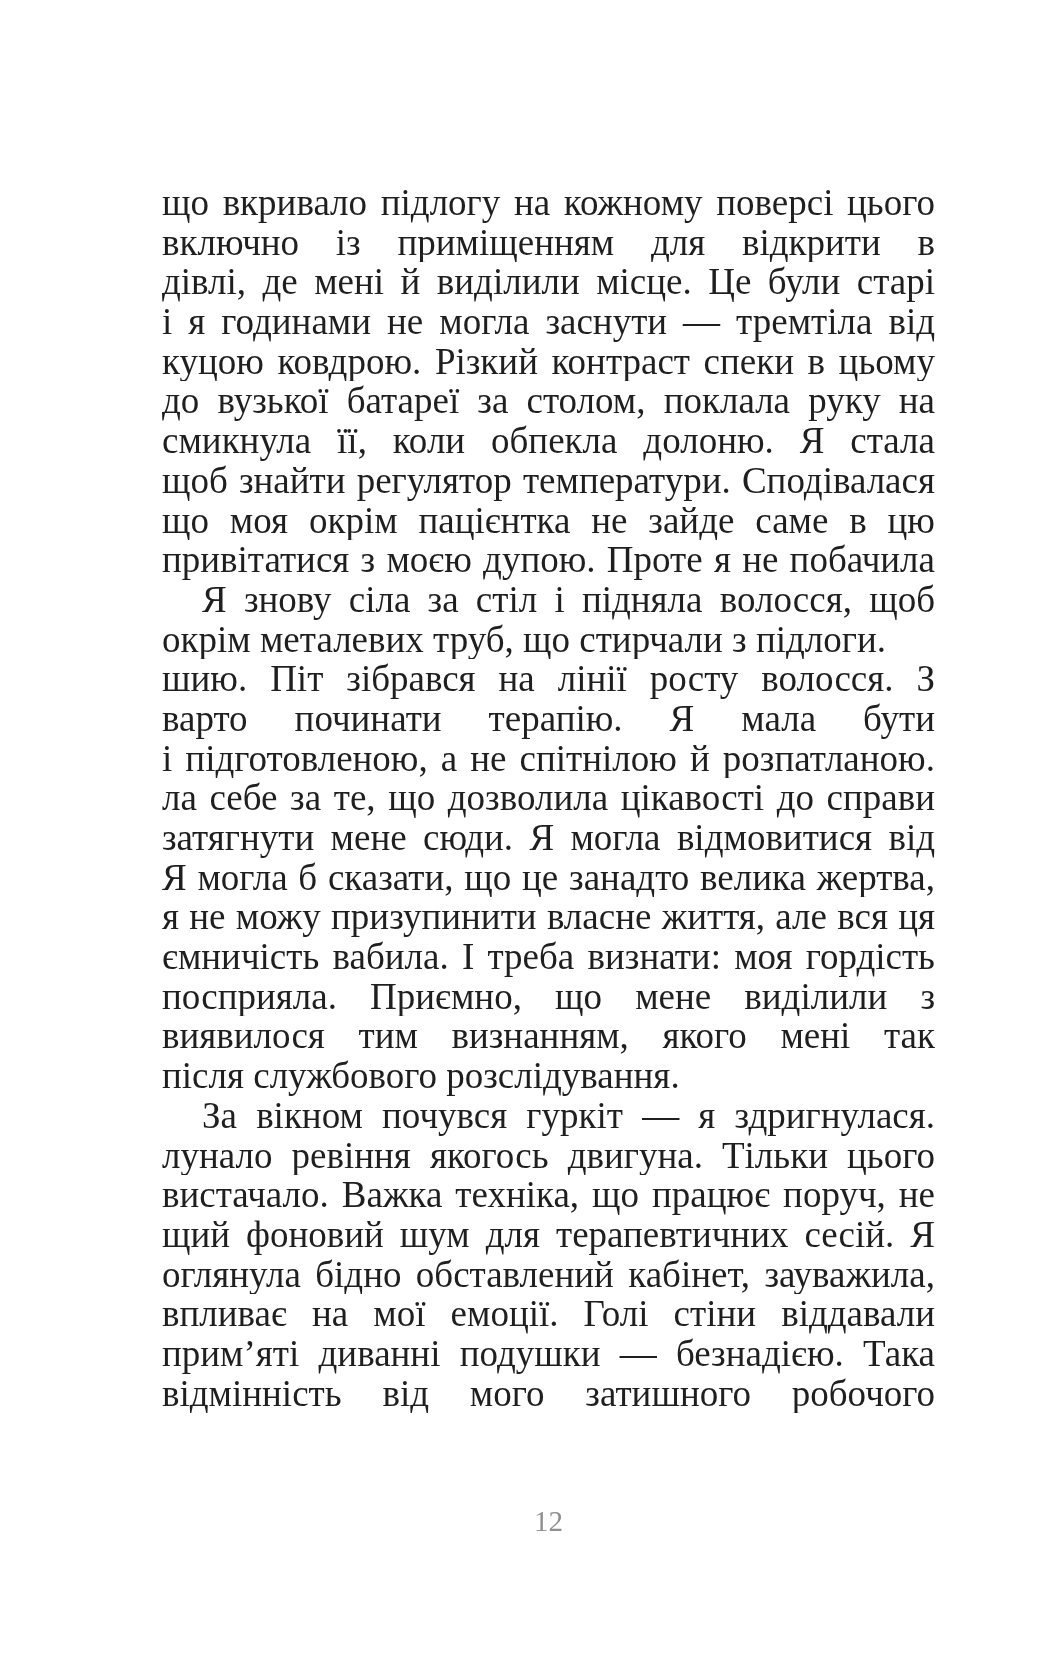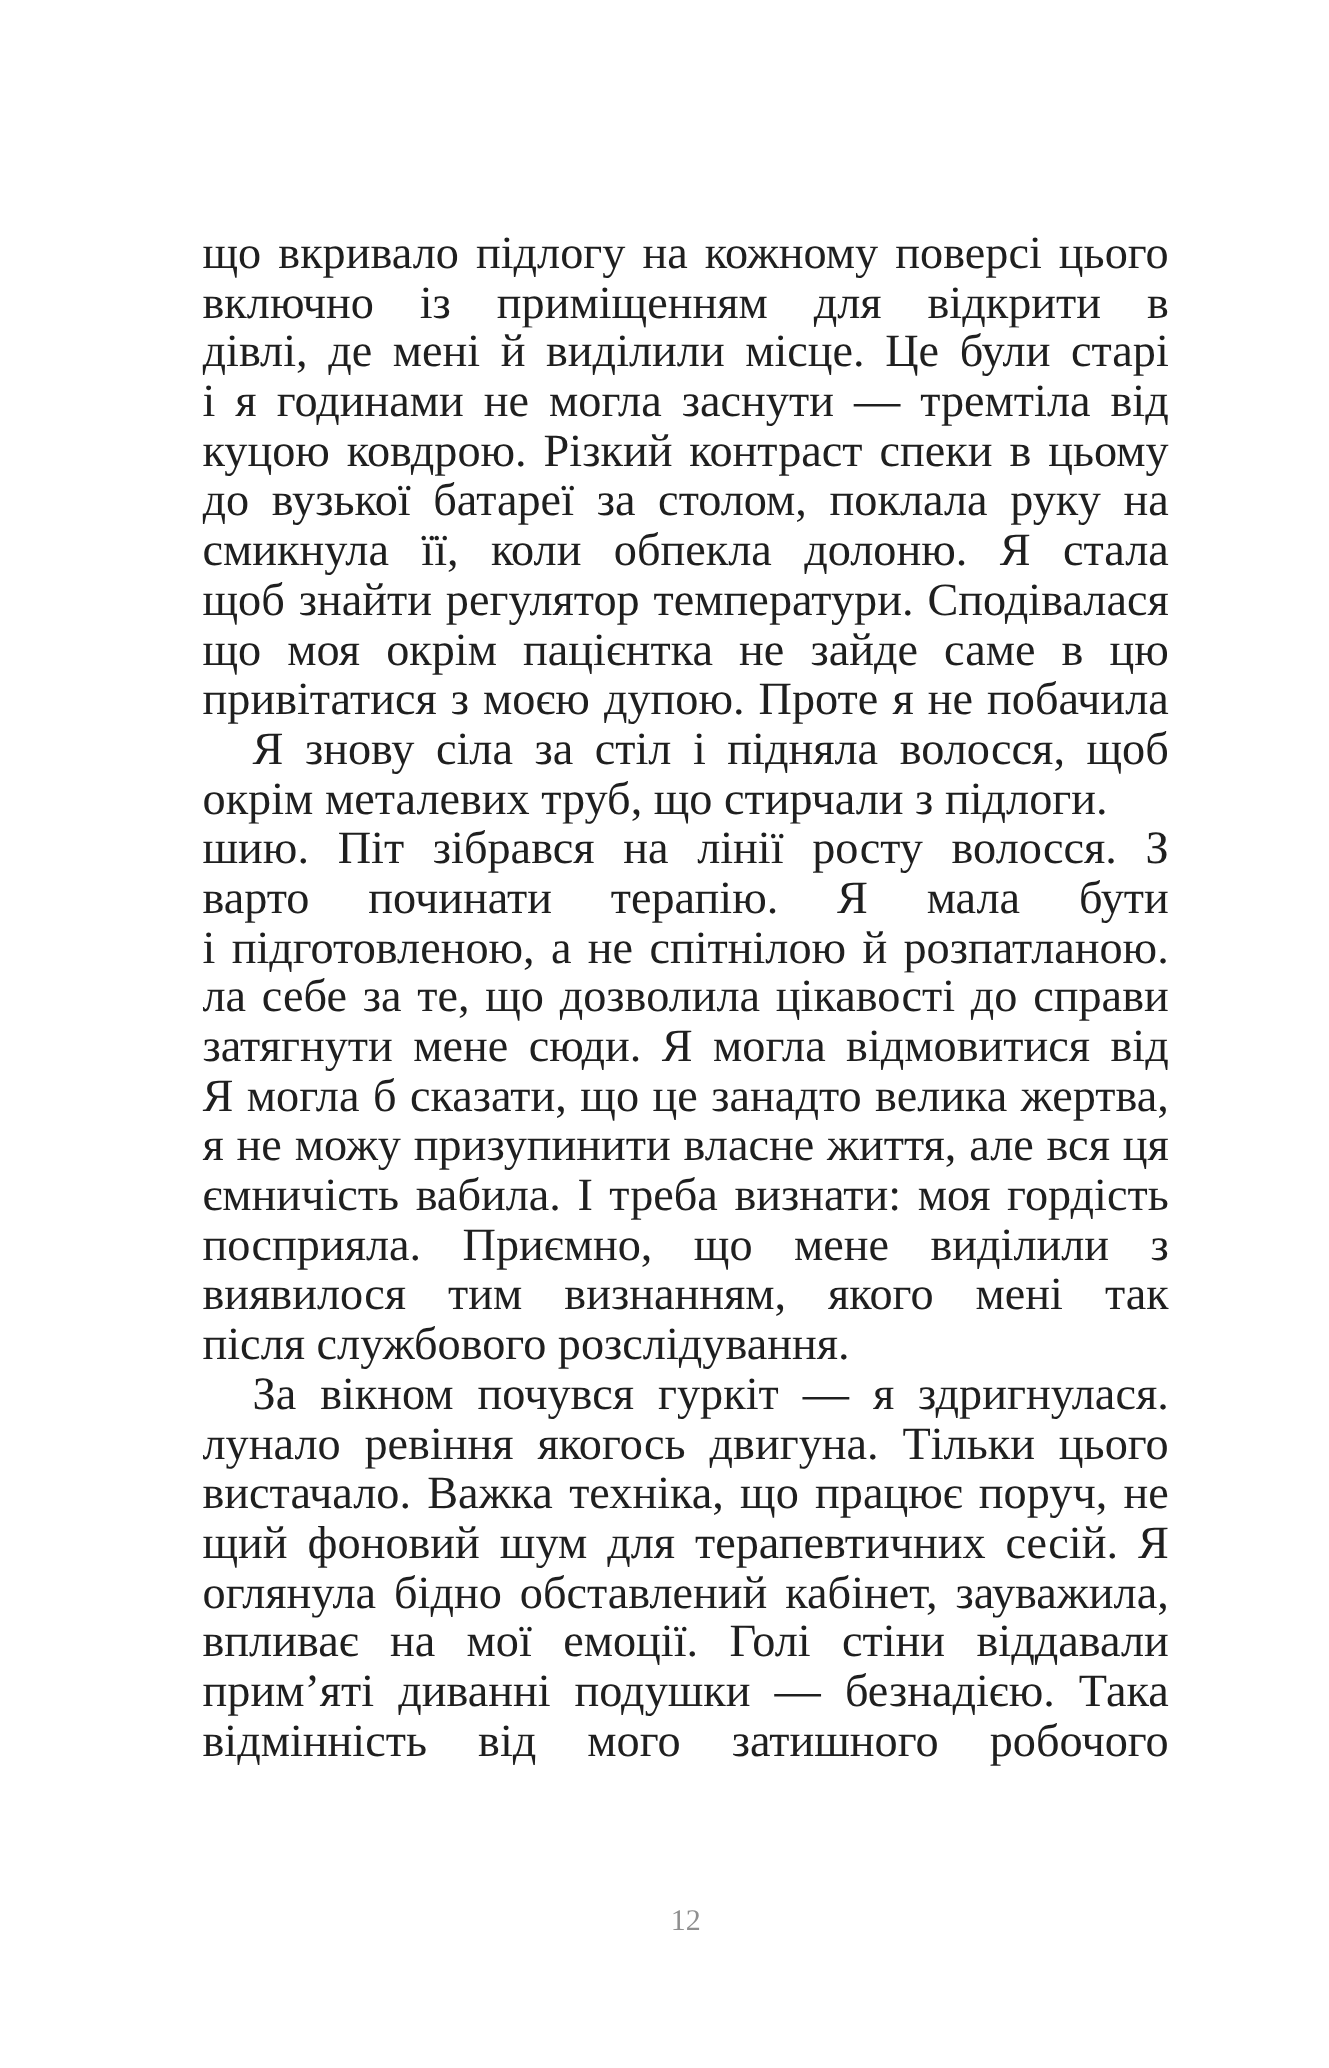--- a/index.html
+++ b/index.html
@@ -36,24 +36,23 @@
   }
   .text-line.no-justify {
     text-align-last: left;
   }
   .page-number {
     position: absolute;
     left: 162px;
     top: 1504px;
     width: 773px;
     text-align: center;
-    font-size: 24px;
+    font-size: 29px;
     line-height: 34px;
     color: #8f8f8f;
-    margin-top: 16px;
   }
 </style>
 </head>
 <body>
 
 <div class="page" style="background: rgb(255, 255, 255);">
   <div class="text-block" id="text-block" style="color: rgb(31, 31, 31);">
       <div class="text-line">що вкривало підлогу на кожному поверсі цього закладу,</div>
       <div class="text-line">включно із приміщенням для відкрити в сусідній бу-</div>
       <div class="text-line">дівлі, де мені й виділили місце. Це були старі бараки,</div>

